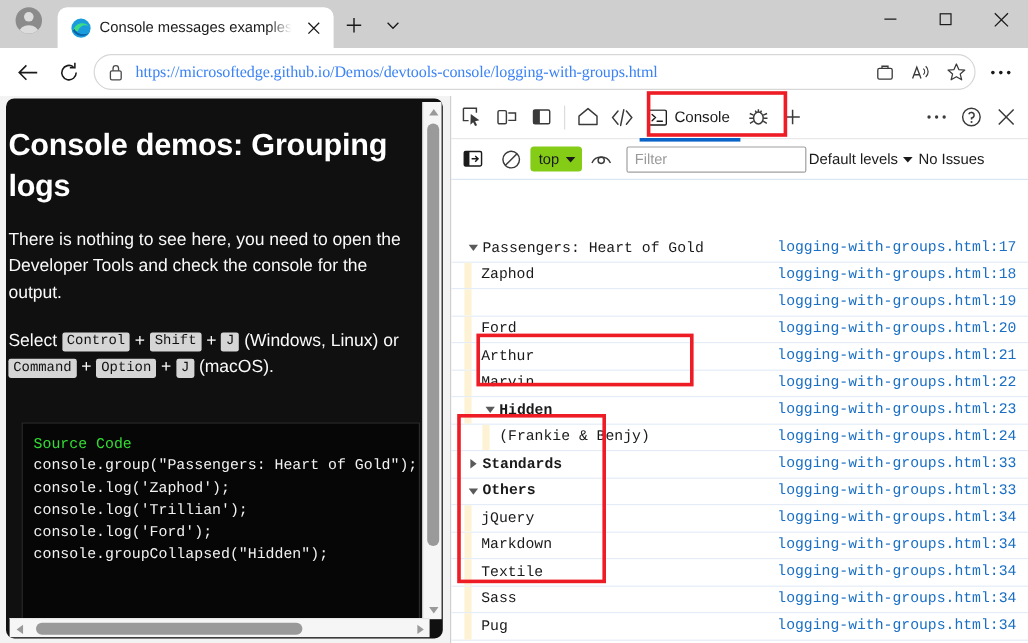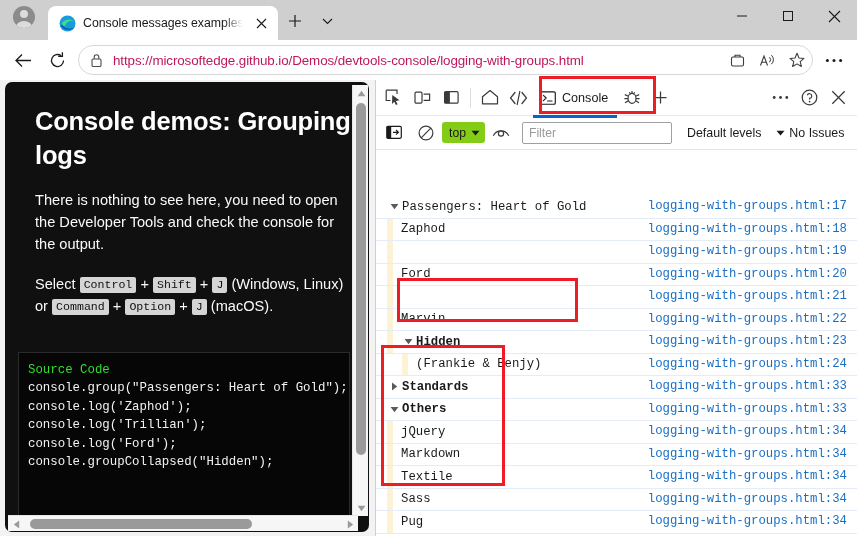--- a/index.html
+++ b/index.html
@@ -69,36 +69,37 @@
     display:flex;align-items:center;justify-content:center; flex:0 0 auto;
   }
   .omnibox{
     flex:1 1 auto; height:30px; background:#ffffff; border-radius:15px;
     display:flex; align-items:center; margin:0 4px;
     border:1px solid #d7d7d7;
     overflow:hidden;
   }
   .omni-lock{ width:34px;height:28px;display:flex;align-items:center;justify-content:center;flex:0 0 auto;}
   .omni-url{
-    flex:1 1 auto; font-size:13.4px; color:#be185d; white-space:nowrap; overflow:hidden;
+    flex:1 1 auto; font-size:13.4px; color:#3b82f6; white-space:nowrap; overflow:hidden;
     letter-spacing:-0.1px;
+    font-family:Liberation Serif, serif;
   }
   .omni-act{ width:30px;height:28px;display:flex;align-items:center;justify-content:center;flex:0 0 auto;}
 
   
   .page-area{
     position:absolute; left:0; top:80px; width:375px; height:456px;
     background:#f3f3f3;
   }
   .page-inner{
     position:absolute; left:5px; top:2px; width:364px; height:450px;
     background:#101010; border-radius:7px; overflow:hidden;
   }
   .page-content{
-    position:absolute; left:0; top:0; width:366px; padding:22px 20px 0 30px;
+    position:absolute; left:0; top:0; width:366px; padding:22px 20px 0 2px;
     color:#ffffff;
   }
   .page-h1{
     font-size:25.5px; font-weight:bold; line-height:1.34; letter-spacing:-0.2px;
   }
   .page-p{
     font-size:14.6px; line-height:1.5; margin-top:18px; color:#fafafa;
   }
   .kbd{
     display:inline-block; background:#d5d5d5; color:#111; font-family:"Liberation Mono", monospace;
@@ -160,22 +161,22 @@
   .ctxsel{
     display:flex; align-items:center; gap:5px; background:#84cc16; border-radius:3px;
     height:21px; padding:0 5px 0 7px; font-size:12.2px; color:#1a1a1a; flex:0 0 auto;
   }
   .filterinput{
     width:150px;height:22px;border:1px solid #a0a0a0;border-radius:2px;background:#fff;
     font-size:12.2px; color:#9a9a9a; padding:0 6px; display:flex;align-items:center;
     margin-left:4px; flex:0 0 auto;
   }
   .levels{
-    display:flex;align-items:center;gap:15px;font-size:12.4px;color:#1a1a1a;
-    margin-left:13px; flex:0 0 auto;
+    display:flex;align-items:center;gap:4px;font-size:12.4px;color:#1a1a1a;
+    flex:0 0 auto;
   }
   .noissues{ font-size:12.4px;color:#1a1a1a; margin-left:2px; flex:0 0 auto;}
 
   
   .consolebody{ position:relative; height:386px; overflow:hidden;margin-top:46px; }
   .crow{
     position:relative; height:22.5px; display:flex; align-items:center;
     border-bottom:1px solid #e4edf7;
     font-family:"Liberation Mono", monospace; font-size:12.3px; color:#1a1a1a;
   }
@@ -488,20 +489,21 @@
           <div class="gutter"></div>
           <div class="indentbar"></div>
           <div style="width:8px;flex:0 0 auto"></div>
           <div class="ctext">Ford</div>
           <a class="clink">logging-with-groups.html:20</a>
         </div>
         <div class="crow">
           <div class="gutter"></div>
           <div class="indentbar"></div>
           <div style="width:8px;flex:0 0 auto"></div>
+          <div class="ctext">Arthur</div>
           <a class="clink">logging-with-groups.html:21</a>
         </div>
         <div class="crow">
           <div class="gutter"></div>
           <div class="indentbar"></div>
           <div style="width:8px;flex:0 0 auto"></div>
           <div class="ctext">Marvin</div>
           <a class="clink">logging-with-groups.html:22</a>
         </div>
         <div class="crow">

